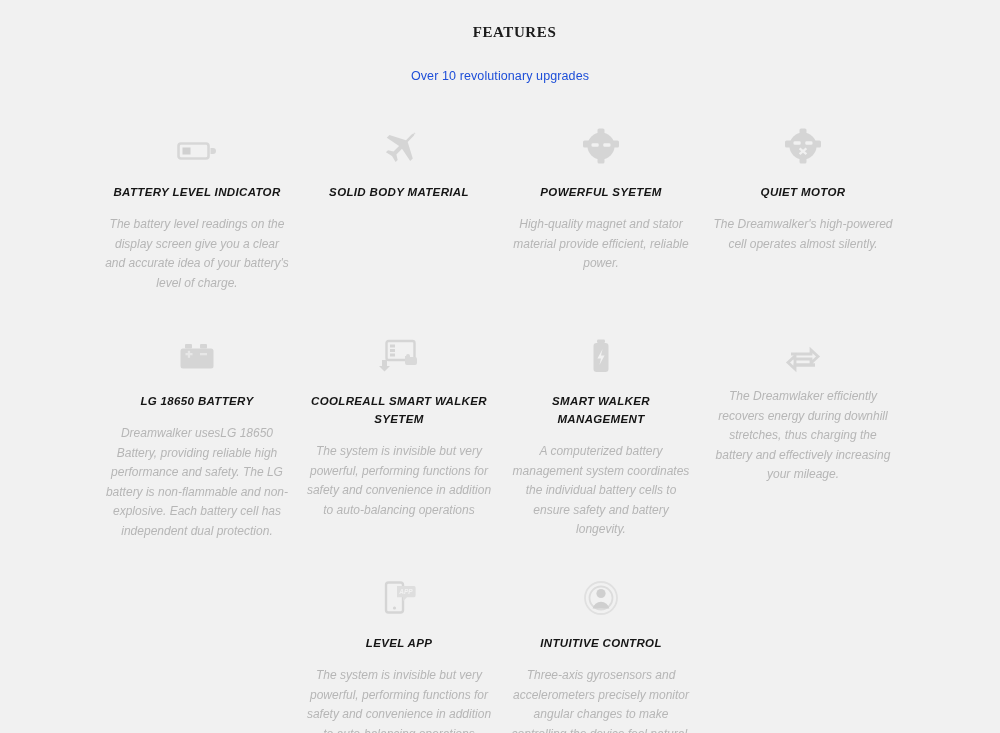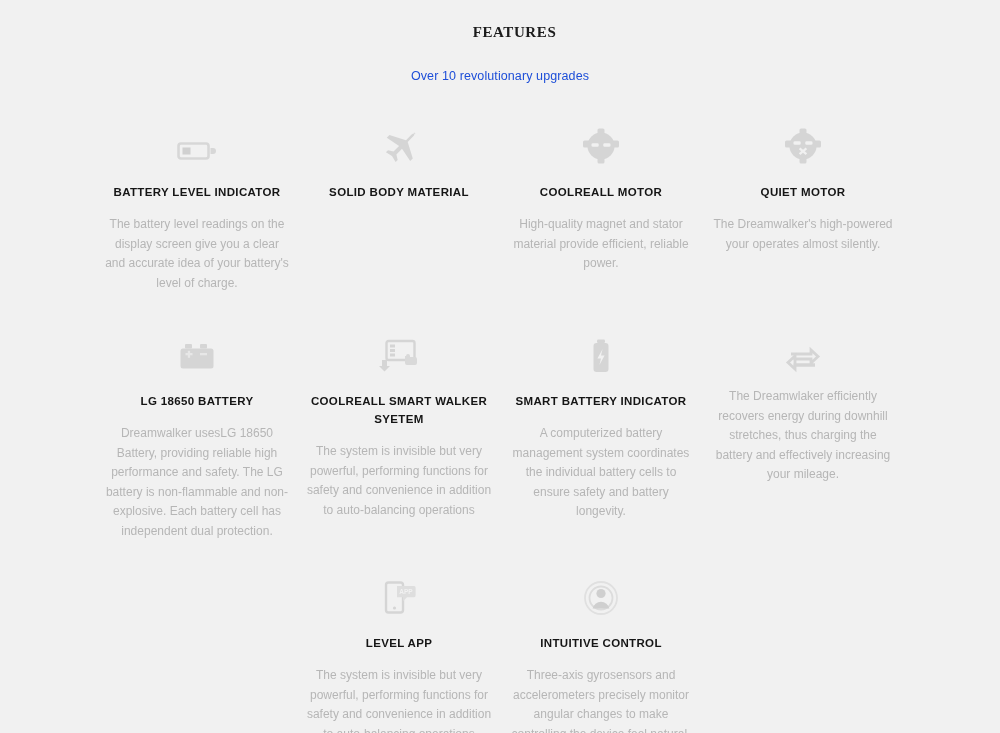--- a/index.html
+++ b/index.html
@@ -39,20 +39,21 @@
   
   .grid {
     position: absolute;
     left: 96px;
     top: 120px;
     width: 808px;
   }
   .row {
     display: flex;
     width: 100%;
+    font-style: italic;
   }
   .cell {
     width: 202px;
     padding: 0 8px;
     text-align: center;
   }
 
   .icon-wrap {
     height: 44px;
     display: flex;
@@ -121,41 +122,41 @@
               <rect x="15.5" y="0.5" width="7" height="9" rx="1.6"></rect>
               <rect x="15.5" y="26.5" width="7" height="9" rx="1.6"></rect>
               <rect x="1" y="12.5" width="9" height="7" rx="1.6"></rect>
               <rect x="28" y="12.5" width="9" height="7" rx="1.6"></rect>
               <circle cx="19" cy="18" r="13.5"></circle>
             </g>
             <rect x="9.5" y="15.2" width="7.2" height="3.6" rx="1.3" fill="#f1f1f1"></rect>
             <rect x="21.3" y="15.2" width="7.2" height="3.6" rx="1.3" fill="#f1f1f1"></rect>
           </svg>
         </div>
-        <div class="card-title">COOLREALL MOTOR</div>
+        <div class="card-title">POWERFUL SYETEM</div>
         <div class="card-desc">High-quality magnet and stator material provide efficient, reliable power.</div>
       </div>
 
       <div class="cell">
         <div class="icon-wrap">
           <svg width="38" height="36" viewBox="0 0 38 36">
             <g fill="#d5d5d5">
               <rect x="15.5" y="0.5" width="7" height="9" rx="1.6"></rect>
               <rect x="15.5" y="26.5" width="7" height="9" rx="1.6"></rect>
               <rect x="1" y="12.5" width="9" height="7" rx="1.6"></rect>
               <rect x="28" y="12.5" width="9" height="7" rx="1.6"></rect>
               <circle cx="19" cy="18" r="13.5"></circle>
             </g>
             <rect x="9.5" y="13.2" width="7.2" height="3.6" rx="1.3" fill="#f1f1f1"></rect>
             <rect x="21.3" y="13.2" width="7.2" height="3.6" rx="1.3" fill="#f1f1f1"></rect>
             <path d="M15.6 20.4 L22.4 26.2 M22.4 20.4 L15.6 26.2" stroke="#f1f1f1" stroke-width="2.2" fill="none"></path>
           </svg>
         </div>
         <div class="card-title">QUIET MOTOR</div>
-        <div class="card-desc">The Dreamwalker's high-powered your operates almost silently.</div>
+        <div class="card-desc">The Dreamwalker's high-powered cell operates almost silently.</div>
       </div>
 
     </div>
 
     <div class="row row-2">
 
       <div class="cell">
         <div class="icon-wrap">
           <svg width="38" height="30" viewBox="0 0 38 30">
             <rect x="7" y="1" width="7" height="4.5" rx="1" fill="#d5d5d5"></rect>
@@ -186,21 +187,21 @@
       </div>
 
       <div class="cell">
         <div class="icon-wrap">
           <svg width="26" height="34" viewBox="0 0 26 34">
             <rect x="9" y="0.5" width="8" height="3.5" rx="1.2" fill="#d5d5d5"></rect>
             <rect x="5.5" y="4" width="15" height="29" rx="3" fill="#d5d5d5"></rect>
             <path d="M14.6 10 L9.4 19.4 h3.6 l-1.6 6.6 5.2-9.6 h-3.6 z" fill="#f1f1f1"></path>
           </svg>
         </div>
-        <div class="card-title">SMART BATTERY INDICATOR</div>
+        <div class="card-title">SMART WALKER MANAGEMENT</div>
         <div class="card-desc">A computerized battery management system coordinates the individual battery cells to ensure safety and battery longevity.</div>
       </div>
 
       <div class="cell">
         <div class="icon-wrap">
           <svg width="38" height="28" viewBox="0 0 38 28">
             <path d="M7 9 h20 v-4 l7 6.5 -7 6.5 v-4 h-16 v6 h20" fill="none" stroke="#d5d5d5" stroke-width="2.8" stroke-linejoin="miter"></path>
             <path d="M31 20 h-20 v4 l-7 -6.5 7 -6.5 v4" fill="none" stroke="#d5d5d5" stroke-width="2.8"></path>
           </svg>
         </div>

